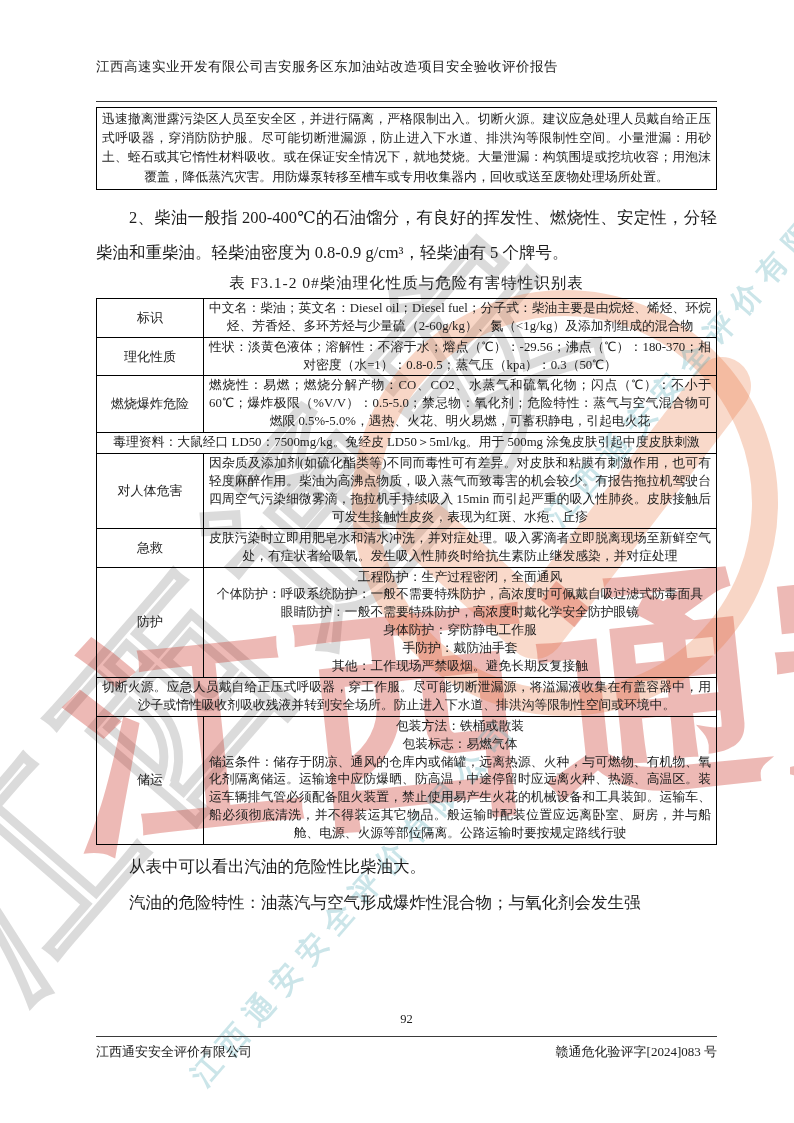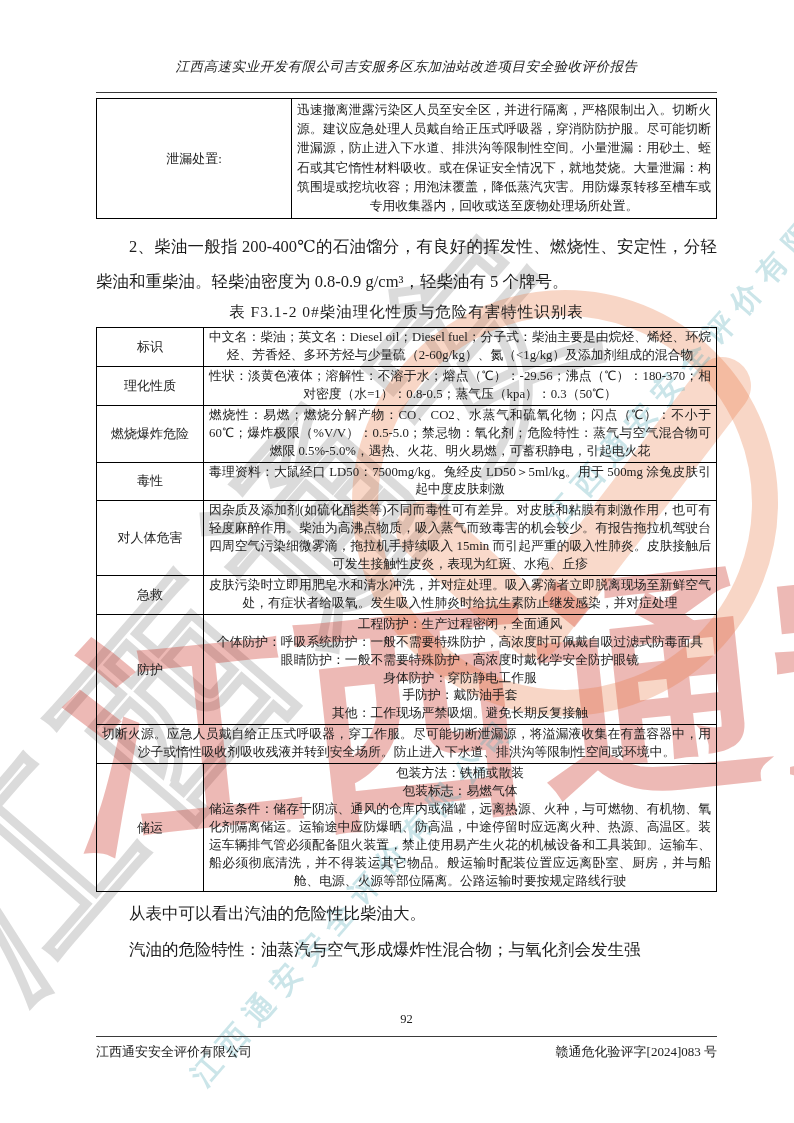--- a/index.html
+++ b/index.html
@@ -25,22 +25,22 @@
   .wm-stamp { position:absolute; left:330px; top:268px; }
   .wm-teal {
     position:absolute; white-space:nowrap; font-size:30px; letter-spacing:10px;
     transform:rotate(-49deg); color:rgba(82,170,182,0.30); font-weight:bold;
   }
   .wm-teal1 { left:470px; top:320px; }
   .wm-teal2 { left:115px; top:880px; }
   
   .content { position:absolute; left:96px; top:58px; width:621px; z-index:1; }
   .hdr {
-    text-align:center; font-size:13.5px; letter-spacing:0.5px;
-    padding-bottom:16px; border-bottom:1px solid #3a3a3a; margin-bottom:5px;font-style:italic;
+    font-size:13.5px; letter-spacing:0.5px;
+    padding-bottom:25px; border-bottom:1px solid #3a3a3a; margin-bottom:5px;
   }
   
   .ttable { border:1.5px solid #000; display:flex; }
   .ttable .lab {
     width:195px; border-right:1px solid #000; display:flex;
     align-items:center; justify-content:center; font-size:13px;
   }
   .ttable .val {
     flex:1; padding:2px 5px; font-size:12.8px; line-height:19.2px;
     text-align:justify; text-align-last:center;
@@ -86,21 +86,20 @@
     </svg>
     <div class="wm-teal wm-teal1">江西通安安全评价有限公司</div>
     <div class="wm-teal wm-teal2">江西通安安全评价有限公司</div>
   </div>
 
   <div class="content">
 
     <div class="hdr">江西高速实业开发有限公司吉安服务区东加油站改造项目安全验收评价报告</div>
 
     <div class="ttable">
-      <div class="lab">泄漏处置:</div>
       <div class="val">迅速撤离泄露污染区人员至安全区，并进行隔离，严格限制出入。切断火源。建议应急处理人员戴自给正压式呼吸器，穿消防防护服。尽可能切断泄漏源，防止进入下水道、排洪沟等限制性空间。小量泄漏：用砂土、蛭石或其它惰性材料吸收。或在保证安全情况下，就地焚烧。大量泄漏：构筑围堤或挖坑收容；用泡沫覆盖，降低蒸汽灾害。用防爆泵转移至槽车或专用收集器内，回收或送至废物处理场所处置。</div>
     </div>
 
     <p class="para">2、柴油一般指 200-400℃的石油馏分，有良好的挥发性、燃烧性、安定性，分轻柴油和重柴油。轻柴油密度为 0.8-0.9 g/cm³，轻柴油有 5 个牌号。</p>
 
     <div class="ttl">表 F3.1-2  0#柴油理化性质与危险有害特性识别表</div>
 
     <div class="mtable">
       <div>
           <div class="trow">
@@ -115,21 +114,20 @@
               <div class="flow">性状：淡黄色液体；溶解性：不溶于水；熔点（℃）：-29.56；沸点（℃）：180-370；相对密度（水=1）：0.8-0.5；蒸气压（kpa）：0.3（50℃）</div>
             </div>
           </div>
           <div class="trow">
             <div class="tlabel">燃烧爆炸危险</div>
             <div class="tcontent">
               <div class="flow">燃烧性：易燃；燃烧分解产物：CO、CO2、水蒸气和硫氧化物；闪点（℃）：不小于60℃；爆炸极限（%V/V）：0.5-5.0；禁忌物：氧化剂；危险特性：蒸气与空气混合物可燃限 0.5%-5.0%，遇热、火花、明火易燃，可蓄积静电，引起电火花</div>
             </div>
           </div>
           <div class="trow">
-            <div class="tlabel">毒性</div>
             <div class="tcontent">
               <div class="flow">毒理资料：大鼠经口 LD50：7500mg/kg。兔经皮 LD50＞5ml/kg。用于 500mg 涂兔皮肤引起中度皮肤刺激</div>
             </div>
           </div>
           <div class="trow">
             <div class="tlabel">对人体危害</div>
             <div class="tcontent">
               <div class="flow">因杂质及添加剂(如硫化酯类等)不同而毒性可有差异。对皮肤和粘膜有刺激作用，也可有轻度麻醉作用。柴油为高沸点物质，吸入蒸气而致毒害的机会较少。有报告拖拉机驾驶台四周空气污染细微雾滴，拖拉机手持续吸入 15min 而引起严重的吸入性肺炎。皮肤接触后可发生接触性皮炎，表现为红斑、水疱、丘疹</div>
             </div>
           </div>

